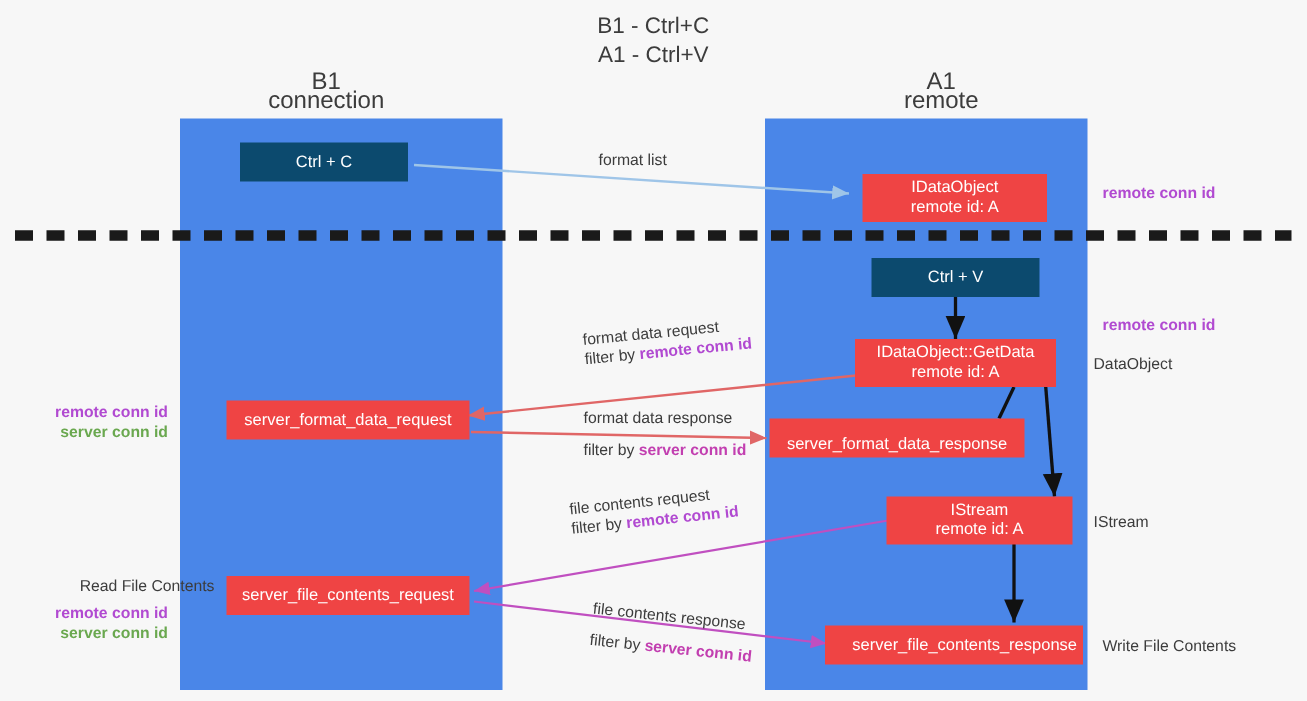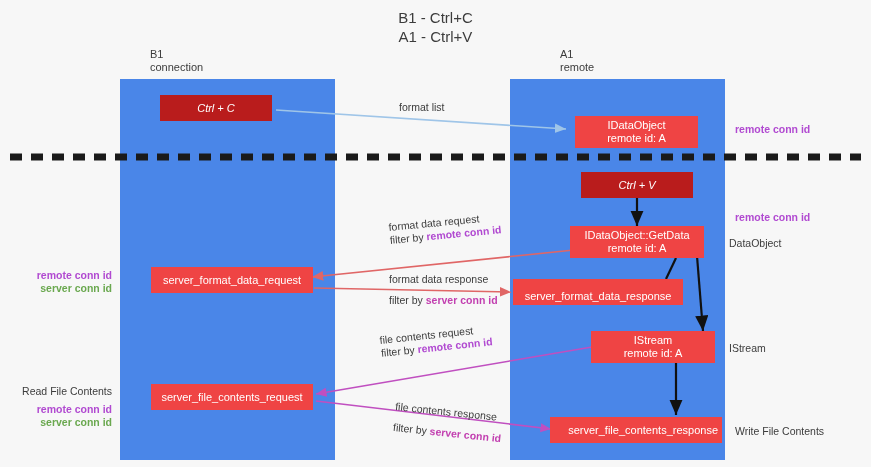--- a/index.html
+++ b/index.html
@@ -7,29 +7,29 @@
     width:871px;height:467px;
     background:#f7f7f7;
     font-family:"Liberation Sans", sans-serif;
     overflow:hidden;
     position:relative;
   }
   #stage{position:absolute;left:0;top:0;width:871px;height:467px;}
   svg#wires{position:absolute;left:0;top:0;width:871px;height:467px;pointer-events:none;}
 
   .lane{position:absolute;background:#4a86e8;}
-  .lane-head{position:absolute;text-align:left;color:#3c3c3c;font-size:11px;line-height:13px;}
+  .lane-head{position:absolute;text-align:center;color:#3c3c3c;font-size:16px;line-height:13px;}
 
   .title{position:absolute;left:0;top:8px;width:871px;text-align:center;color:#3c3c3c;
          font-size:15px;line-height:19px;}
 
   .node{position:absolute;box-sizing:border-box;display:flex;flex-direction:column;
         align-items:center;justify-content:center;color:#fff;font-size:11px;line-height:13px;
         text-align:center;padding:2px 4px;}
-  .node.green{background:#b91c1c;font-style:italic;}
+  .node.green{background:#0c4a6e;}
   .node.orange{background:#ef4444;}
   .node .l2{font-size:11px;}
 
   .lbl{position:absolute;font-size:10.5px;line-height:13px;color:#3c3c3c;white-space:nowrap;}
   .lbl.right{text-align:right;}
   .mag{color:#b14ad1;font-weight:bold;}
   .grn{color:#6aa84f;font-weight:bold;}
   .pnk{color:#c23fb0;font-weight:bold;}
   .rot{transform-origin:left top;}
 </style>
@@ -163,17 +163,17 @@
 
   <div class="lbl mag" style="left:735px;top:123px;">remote conn id</div>
   <div class="lbl mag" style="left:735px;top:211px;">remote conn id</div>
   <div class="lbl" style="left:729px;top:237px;">DataObject</div>
   <div class="lbl" style="left:729px;top:342px;">IStream</div>
   <div class="lbl" style="left:735px;top:425px;">Write File Contents</div>
 
   <div class="lbl mag right" style="left:0px;top:269px;width:112px;">remote conn id</div>
   <div class="lbl grn right" style="left:0px;top:282px;width:112px;">server conn id</div>
 
-  <div class="lbl right" style="left:0px;top:385px;width:112px;">Read File Contents</div>
+  <div class="lbl right" style="left:0px;top:385px;width:112px;padding-left:31px;">Read File Contents</div>
   <div class="lbl mag right" style="left:0px;top:403px;width:112px;">remote conn id</div>
   <div class="lbl grn right" style="left:0px;top:416px;width:112px;">server conn id</div>
 
 </div>
 
 </body></html>

